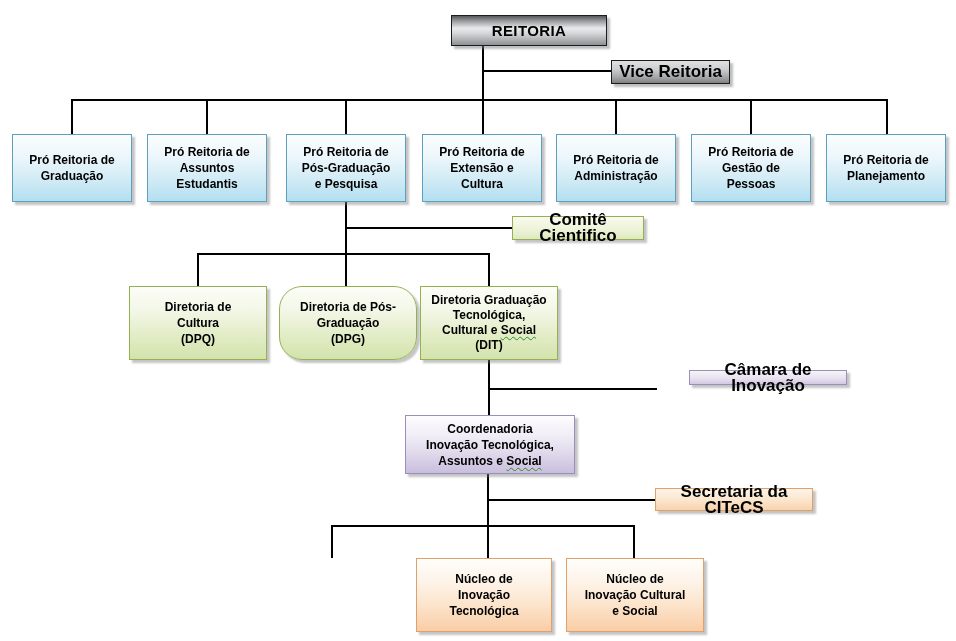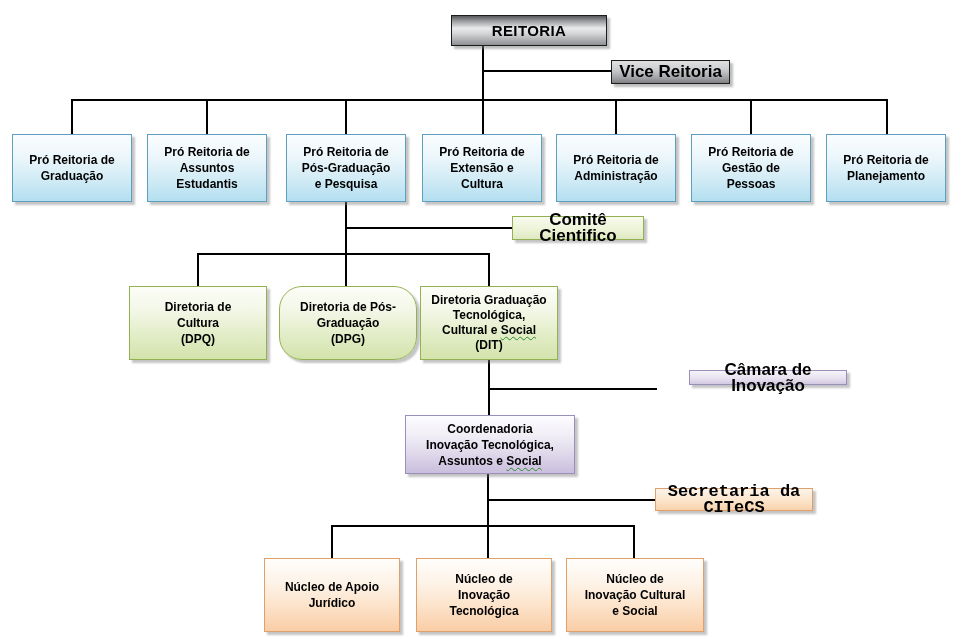--- a/index.html
+++ b/index.html
@@ -139,24 +139,22 @@
   </div>
 
   <div class="node purple-sm sm" style="left:657px;top:370px;width:158px;height:15px;margin-left:32px;">Câmara de Inovação</div>
 
   <div class="node purple" style="left:405px;top:415px;width:170px;height:59px;">
     <span class="lbl"><span>Coordenadoria
 Inovação Tecnológica,
 Assuntos e </span><span class="wavy">Social</span><span></span></span>
   </div>
 
-  <div class="node orange-sm sm" style="left:655px;top:488px;width:158px;height:23px;font-family:Liberation Mono, monospace;">Secretaria da CITeCS</div>
+  <div class="node orange-sm sm" style="left:655px;top:488px;width:158px;height:23px;">Secretaria da CITeCS</div>
 
-  <div class="node orange" style="left:264px;top:558px;width:136px;height:74px;">Núcleo de Apoio
-Jurídico</div>
   <div class="node orange" style="left:416px;top:558px;width:136px;height:74px;">Núcleo de
 Inovação
 Tecnológica</div>
   <div class="node orange" style="left:566px;top:558px;width:138px;height:74px;">Núcleo de
 Inovação Cultural
 e Social</div>
 
 </div>
 
 </body></html>

